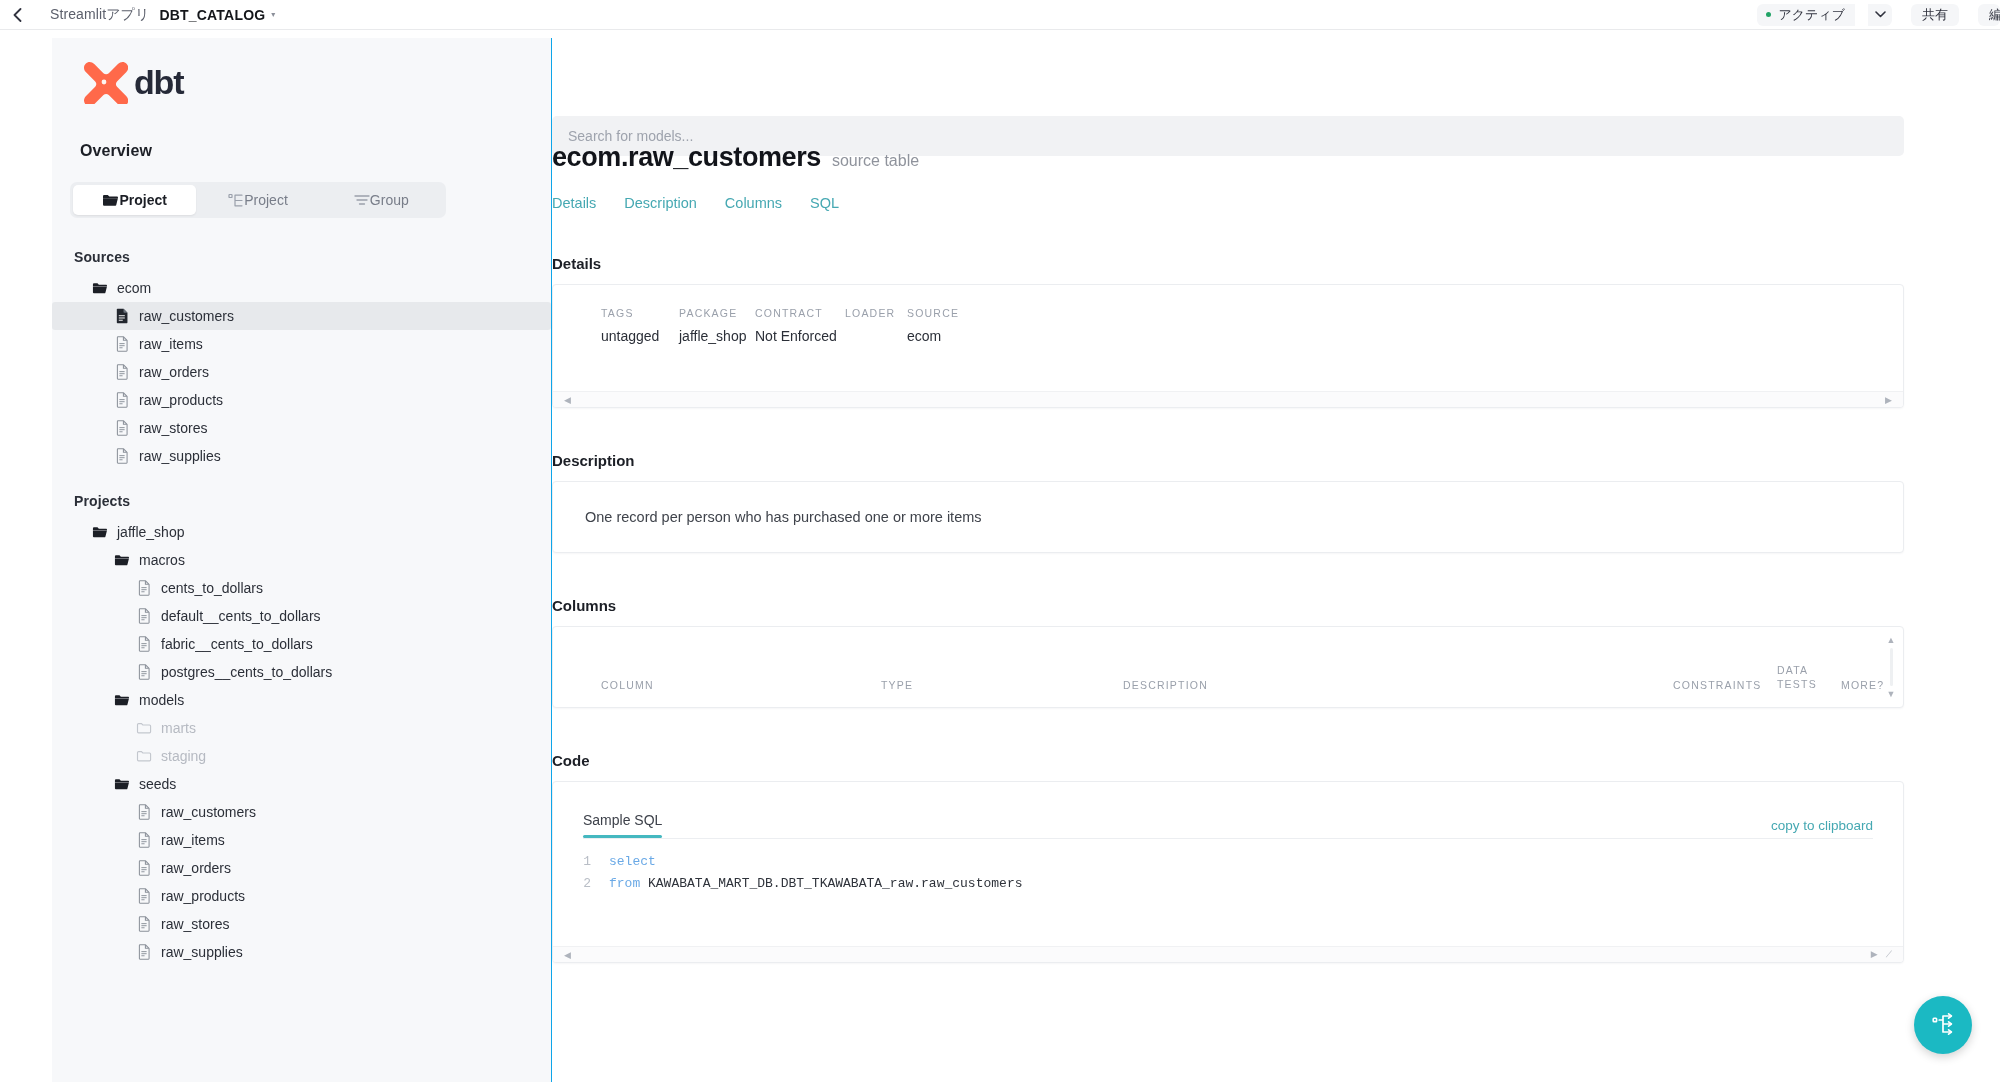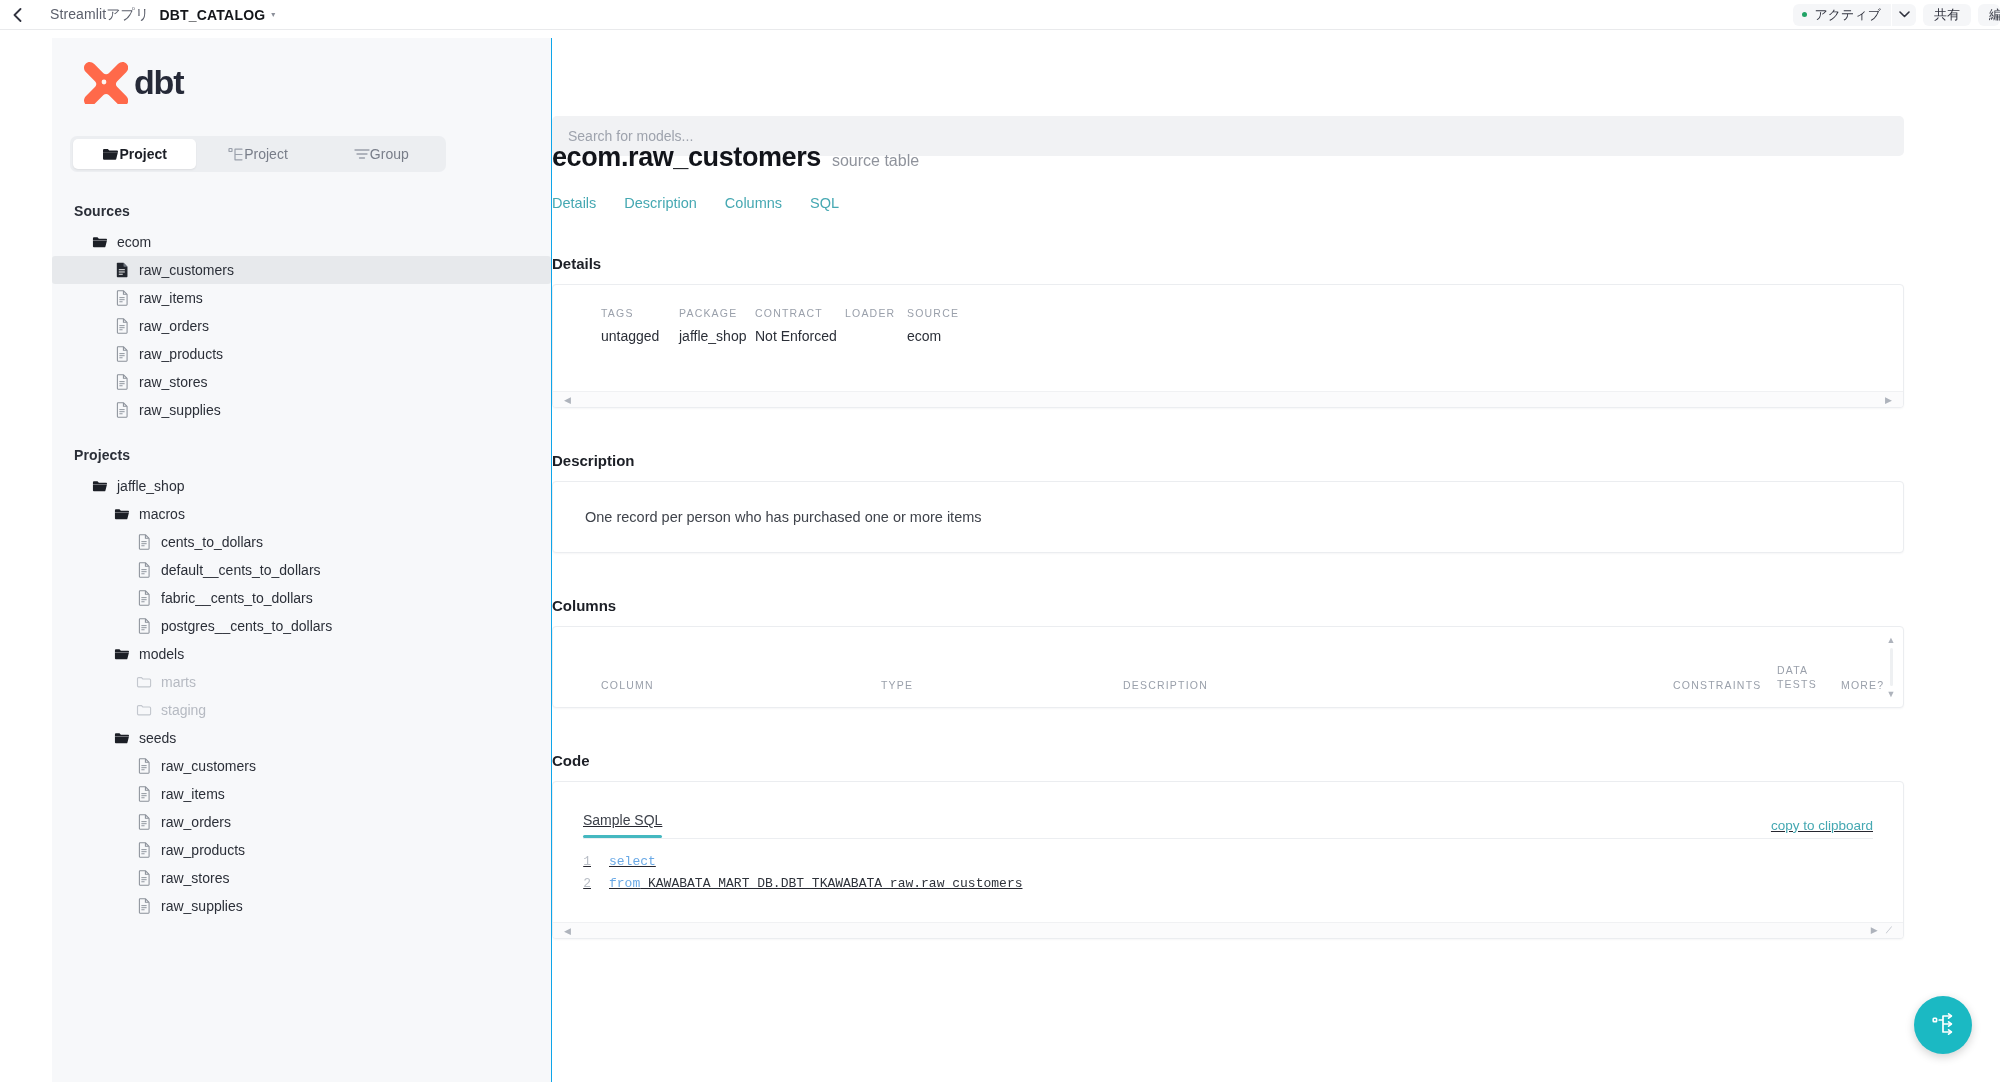--- a/index.html
+++ b/index.html
@@ -20,21 +20,21 @@
     z-index: 50;
   }
   .st-back {
     width: 30px; height: 30px; display: flex; align-items: center; justify-content: center;
     color: #31333f; font-size: 15px; cursor: pointer; margin-left: 2px;
   }
   .st-crumbs { display: flex; align-items: center; gap: 10px; margin-left: 18px; }
   .st-app-name { font-size: 14px; color: #5b5f6b; letter-spacing: .1px; }
   .st-doc-name { font-size: 14px; color: #14161a; font-weight: 600; letter-spacing: .2px; }
   .st-caret { font-size: 8px; color: #8b8f99; margin-left: -4px; }
-  .st-right { margin-left: auto; display: flex; align-items: center; gap: 0; padding-right: 0; }
+  .st-right { margin-left: auto; display: flex; align-items: center; gap: 12px; padding-right: 0; }
   .st-pill {
     display: flex; align-items: center; gap: 7px;
     background: #f5f6f8; border-radius: 6px 0 0 6px;
     height: 22px; padding: 0 10px 0 9px; font-size: 13px; color: #31333f;
     cursor: pointer;
   }
   .st-dot { width: 5px; height: 5px; border-radius: 50%; background: #21a366; display:block; }
   .st-pill-caret {
     background: #f5f6f8; border-radius: 0 6px 6px 0; height: 22px;
     display: flex; align-items: center; justify-content: center; width: 24px;
@@ -164,21 +164,21 @@
     position: absolute; bottom: 16px;
   }
   .ch.two-line { bottom: 16px; line-height: 14px; }
   .vscroll {
     position: absolute; right: 7px; top: 8px; bottom: 8px; width: 10px;
     display: flex; flex-direction: column; align-items: center; justify-content: space-between;
     color: #aeb3bc; font-size: 9px;
   }
   .vscroll .bar { flex: 1; width: 3px; background: #eef0f2; border-radius: 2px; margin: 3px 0; }
 
-  .code-card { height: 158px; position: relative; overflow: hidden; text-decoration: underline; }
+  .code-card { height: 182px; position: relative; overflow: hidden; }
   .code-top {
     display: flex; align-items: center; justify-content: space-between;
     padding: 30px 30px 0 30px;
   }
   .code-tab { font-size: 14px; color: #3d414a; padding-bottom: 10px; position: relative; cursor: pointer; }
   .code-tab::after {
     content:""; position: absolute; left: 0; right: 0; bottom: 0; height: 3px;
     background: #45b8c0; border-radius: 2px;
   }
   .code-copy { font-size: 13.5px; color: #45a8b2; cursor: pointer; }
@@ -234,20 +234,21 @@
     <div class="logo-wrap">
       <div class="logo">
         <svg class="logo-x" viewBox="0 0 52 48">
           <path d="M6 4c-2.6 2.6-2.4 6.6.4 9.4l10 10c1.6 1.6 1.6 4.2 0 5.8l-10 10c-2.8 2.8-3 6.8-.4 9.4 2.6 2.6 6.6 2.4 9.4-.4l10-10c1.6-1.6 4.2-1.6 5.8 0l10 10c2.8 2.8 6.8 3 9.4.4 2.6-2.6 2.4-6.6-.4-9.4l-10-10c-1.6-1.6-1.6-4.2 0-5.8l10-10c2.8-2.8 3-6.8.4-9.4-2.6-2.6-6.6-2.4-9.4.4l-10 10c-1.6 1.6-4.2 1.6-5.8 0l-10-10C12.6 1.6 8.6 1.4 6 4z" fill="#FF694A"></path>
           <circle cx="26" cy="24" r="2.6" fill="#fdf4f1"></circle>
         </svg>
         <span class="logo-text">dbt</span>
       </div>
     </div>
 
+    <div class="overview-title">Overview</div>
 
     <div class="tabs">
       <div class="tab active">
         <svg width="17" height="14" viewBox="0 0 17 14">
           <path d="M1 3.2c0-.7.6-1.2 1.2-1.2h3.6l1.5 1.6h7.5c.7 0 1.2.5 1.2 1.2v.4H1V3.2z" fill="#1c1f26"></path>
           <path d="M1 5.3h14.9l-1.6 6.4c-.1.6-.6 1-1.2 1H2.3c-.7 0-1.3-.6-1.3-1.3V5.3z" fill="#1c1f26"></path>
         </svg>
         <span>Project</span>
       </div>
       <div class="tab">

